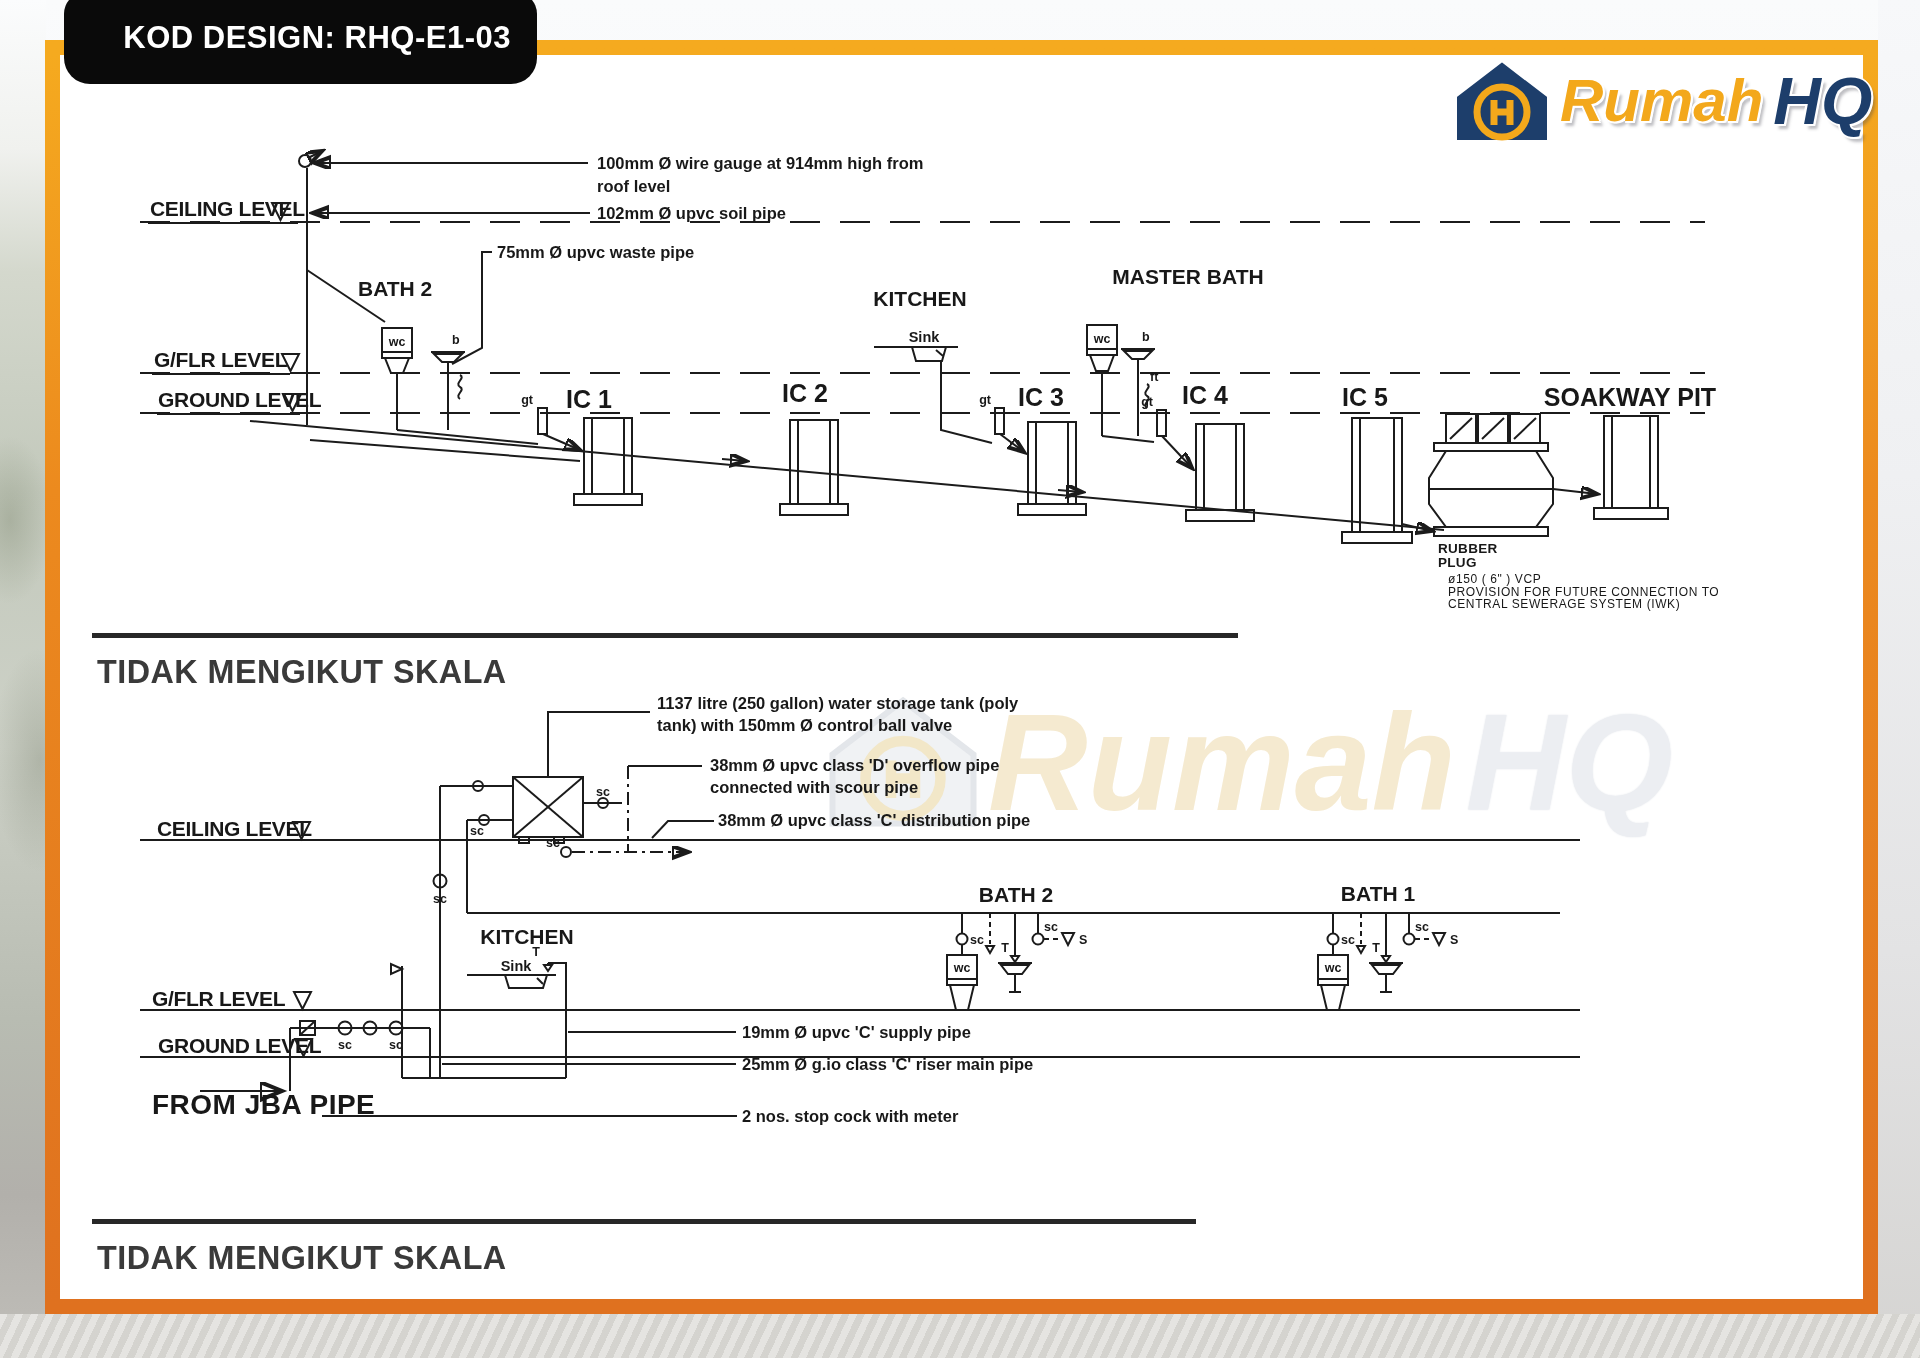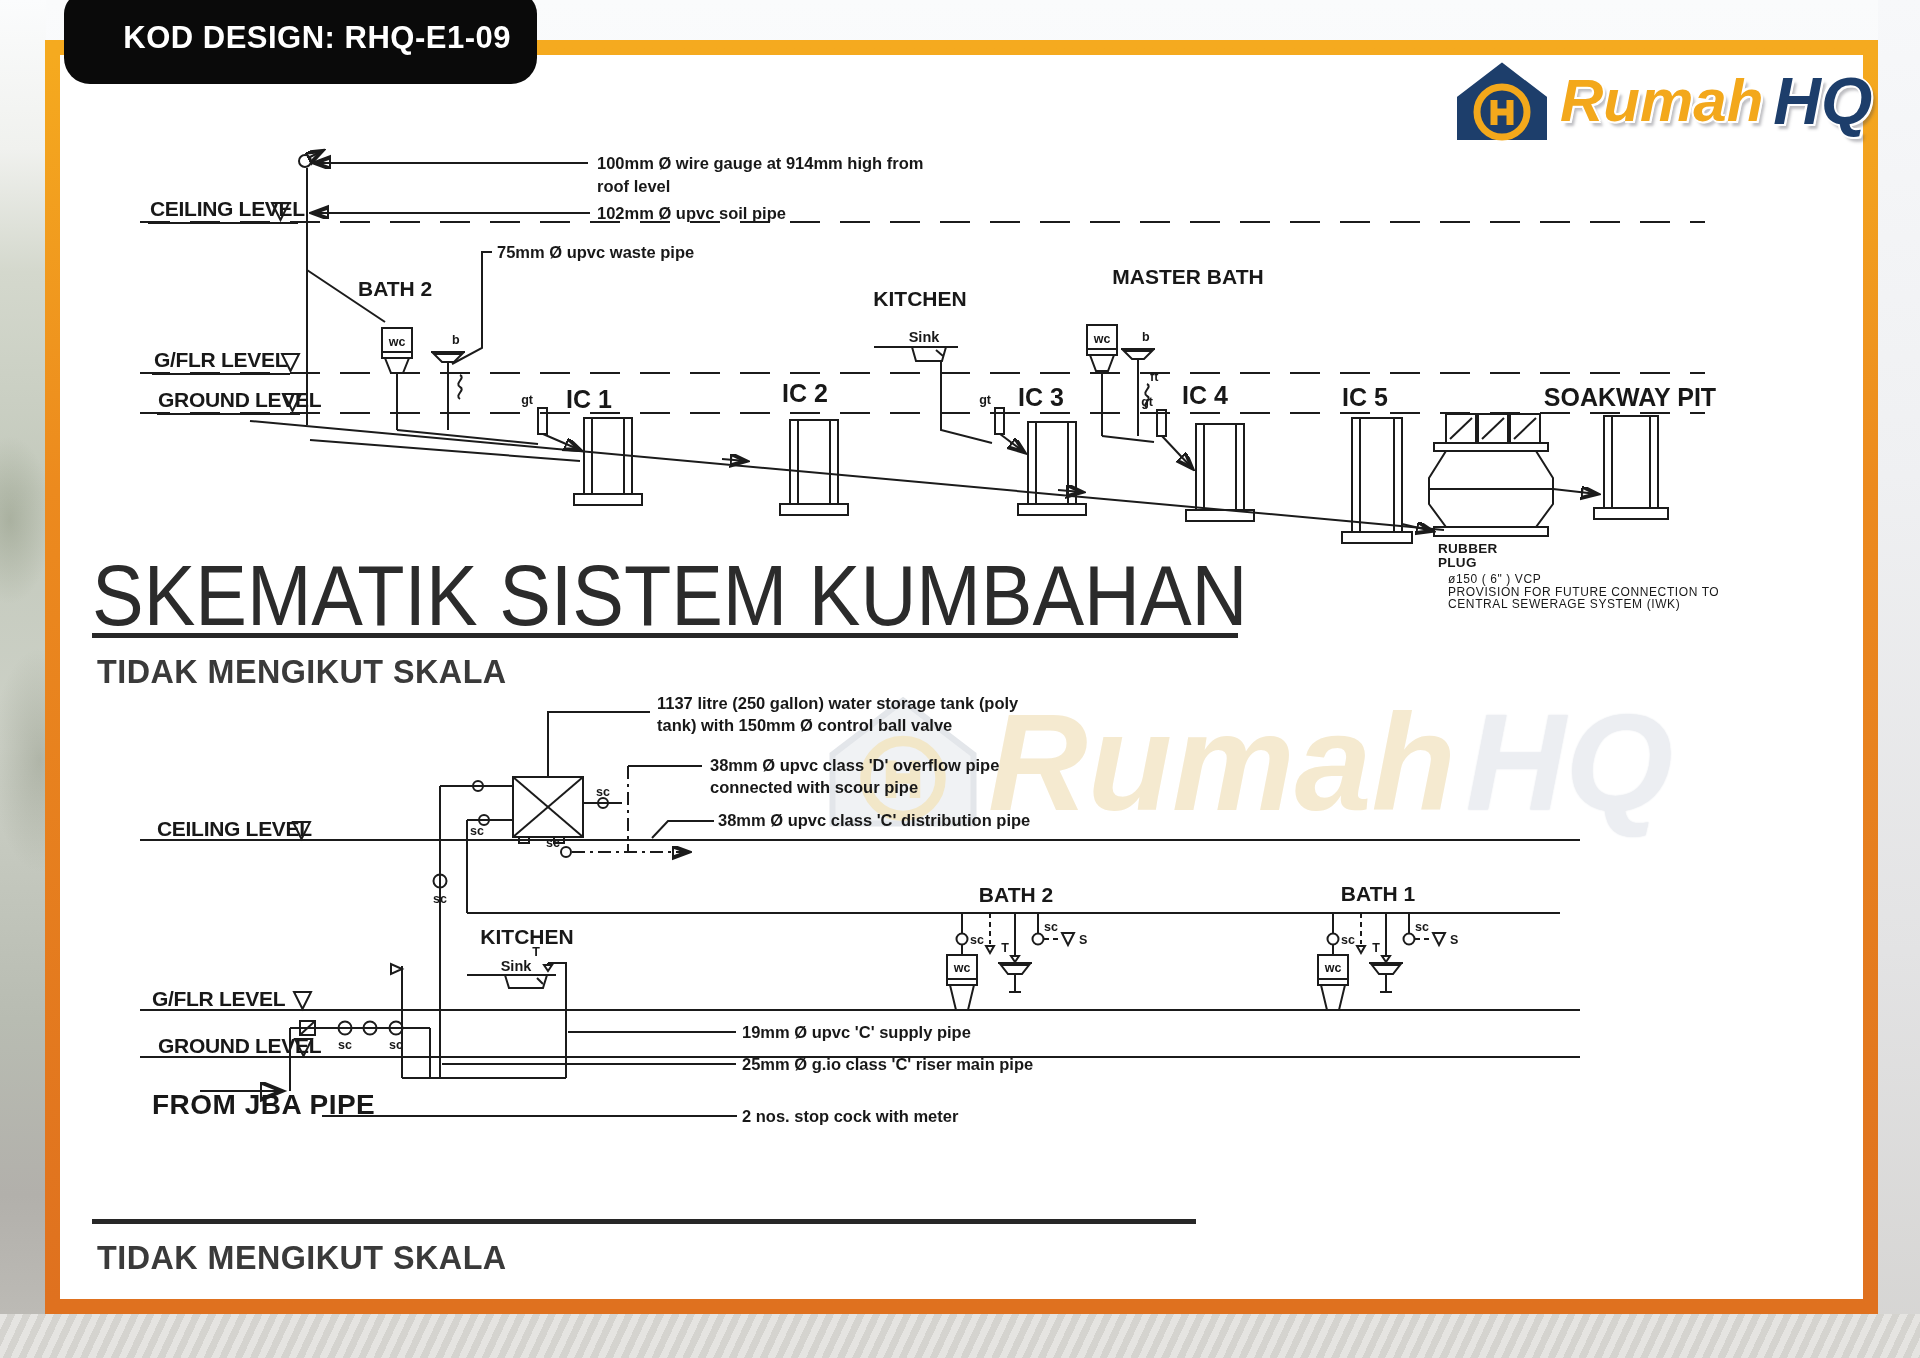--- a/index.html
+++ b/index.html
@@ -72,21 +72,21 @@
 <body>
 
 <div class="stage">
 
   <div class="bg-left"></div>
   <div class="bg-right"></div>
   <div class="bg-bottom"></div>
   <div class="frame"></div>
 
   <div class="badge">
-    <span>KOD DESIGN: RHQ-E1-09</span>
+    <span>KOD DESIGN: RHQ-E1-03</span>
   </div>
 
   <div class="logo">
     <svg width="100" height="90" viewBox="0 0 100 88">
       <path d="M50,3 L97,39 L97,85 L3,85 L3,39 Z" fill="#1d3e6b" stroke="#ffffff" stroke-width="4"></path>
       <circle cx="50" cy="55" r="25" fill="none" stroke="#F3A81B" stroke-width="7"></circle>
       <path d="M42,43 v25 M58,43 v25 M42,55 h16" stroke="#F3A81B" stroke-width="7" fill="none"></path>
     </svg>
     <span class="word rumah">Rumah</span>
     <span class="word hq">HQ</span>
@@ -95,21 +95,20 @@
   <div class="watermark">
     <svg width="150" height="160" viewBox="0 0 100 88">
       <path d="M50,3 L97,39 L97,85 L3,85 L3,39 Z" fill="#f0f2f4" stroke="#e3e6ea" stroke-width="4"></path>
       <circle cx="50" cy="55" r="25" fill="none" stroke="#f2e7c8" stroke-width="7"></circle>
       <path d="M42,43 v25 M58,43 v25 M42,55 h16" stroke="#f2e7c8" stroke-width="7" fill="none"></path>
     </svg>
     <span class="word wm-rumah">Rumah</span>
     <span class="word wm-hq">HQ</span>
   </div>
 
-  <div class="big-title" id="title1"><span class="cond">SKEMATIK SISTEM KUMBAHAN</span></div>
   <div class="rule" id="rule1"></div>
   <div class="sub-title" id="subt1"><span class="cond">TIDAK MENGIKUT SKALA</span></div>
 
   <div class="rule" id="rule2"></div>
   <div class="sub-title" id="subt2"><span class="cond">TIDAK MENGIKUT SKALA</span></div>
 
   <svg class="diagram" width="1920" height="1358" viewBox="0 0 1920 1358">
     <defs>
       <marker id="arr" markerWidth="10" markerHeight="8" refX="8" refY="3" orient="auto">
         <path d="M0,0 L8,3 L0,6 Z" fill="#1b1b1b" stroke="none"></path>

